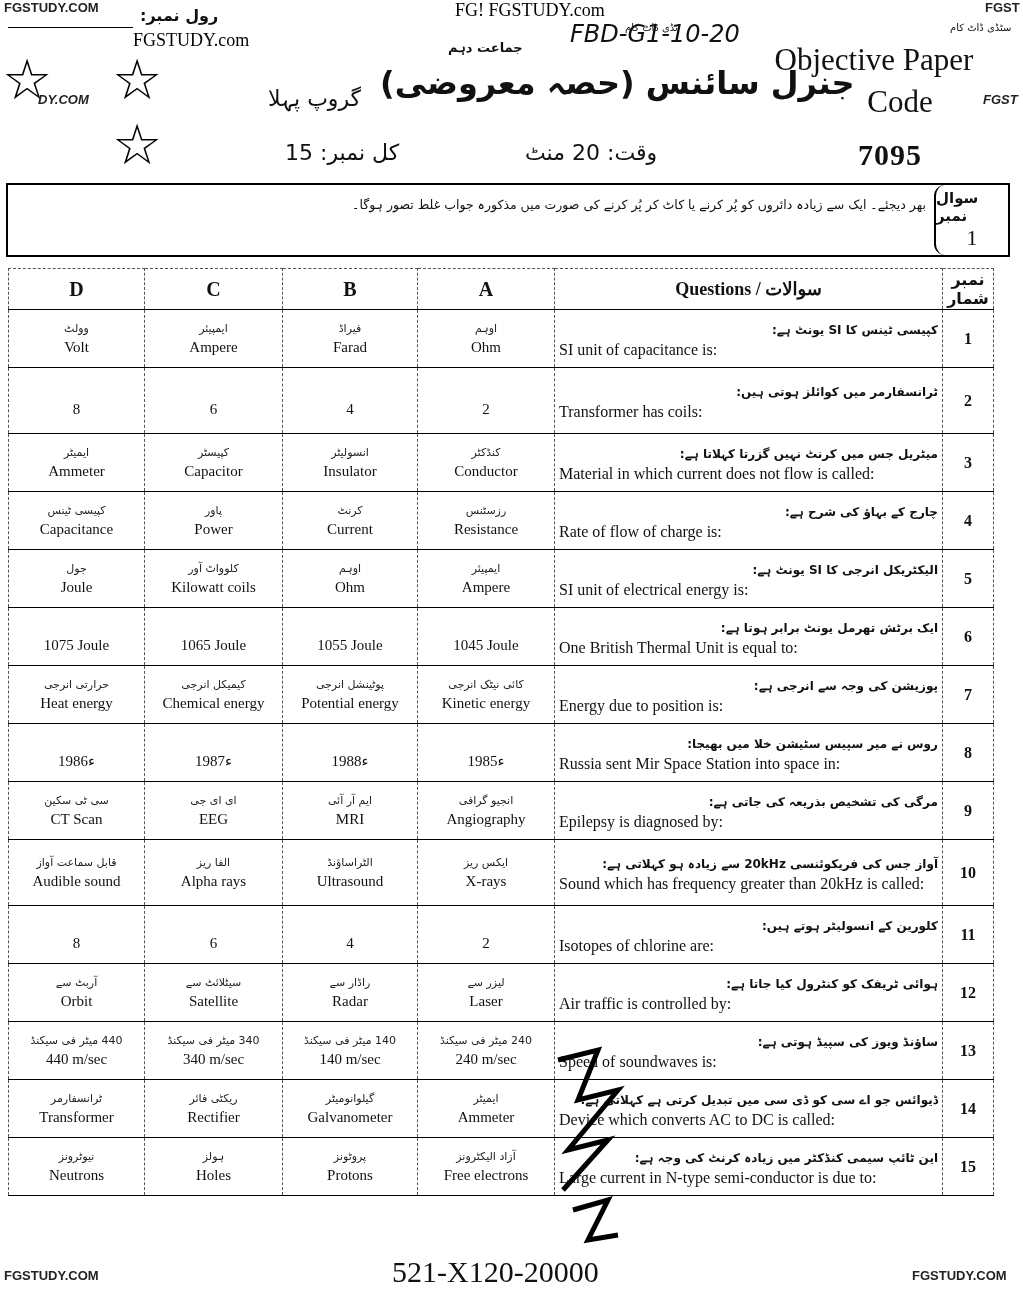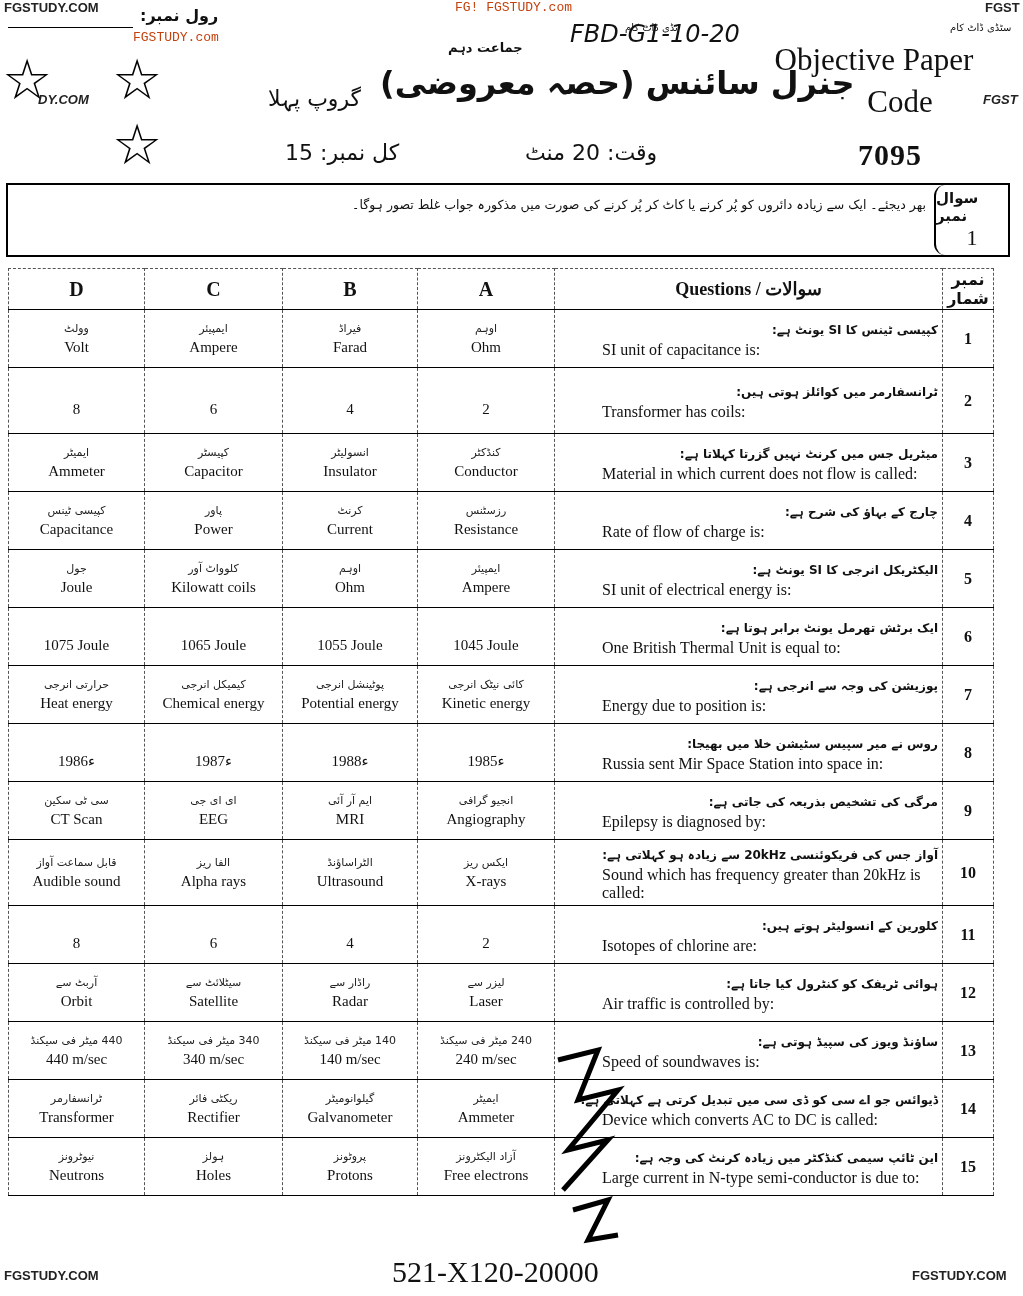--- a/index.html
+++ b/index.html
@@ -1,20 +1,20 @@
 <!DOCTYPE html>
 <html><head>
 <meta charset="utf-8">
 <style>
   html, body { margin:0; padding:0; background:#fff; }
   body { width:1023px; height:1296px; position:relative; overflow:hidden; color:#111;
          font-family:"Liberation Serif", serif; }
   .abs { position:absolute; }
   .wm { font-family:"Liberation Sans", sans-serif; font-weight:bold; font-size:13px; color:#222; }
-  .wm-light { font-family:Liberation Mono, monospace; font-size:13px; color:#c2410c; }
+  .wm-light { font-family:Liberation Serif, serif; font-size:18px; color:#000000; }
   .urdu { font-family:"DejaVu Sans", sans-serif; direction:rtl; }
   .star { font-size:56px; line-height:56px; color:#000; font-family:"DejaVu Sans", sans-serif; }
   .roll-line { border-bottom:1.5px solid #000; width:125px; height:1px; }
 
   .title-en { font-size:31px; line-height:32px; text-align:center; }
   .code-num { font-size:30px; font-weight:bold; letter-spacing:1px; }
   .handwritten { font-family:"DejaVu Sans", sans-serif; font-style:italic; font-size:24px; }
 
   .instr-box { left:6px; top:183px; width:1004px; height:74px; border:2px solid #000; box-sizing:border-box; display:flex; }
   .instr-text { flex:1; padding:6px 8px; font-size:12.5px; line-height:28px; text-align:right; direction:rtl; font-family:"DejaVu Sans", sans-serif; }
@@ -24,21 +24,21 @@
 
   table.mcq { position:absolute; left:8px; top:268px; width:985px; border-collapse:collapse; table-layout:fixed; }
   table.mcq td, table.mcq th { border:1px dashed #555; text-align:center; vertical-align:middle; padding:0; }
   table.mcq tr { border-bottom:1.5px solid #000; }
   table.mcq th { height:40px; font-size:20px; font-weight:bold; }
   .opt { font-size:15px; }
   .opt .u { display:block; font-family:"DejaVu Sans", sans-serif; font-size:11px; direction:rtl; color:#222; height:16px; line-height:16px; }
   .opt .e { display:block; line-height:20px; }
   .q { text-align:left !important; padding:0 4px !important; }
   .q .u { display:block; text-align:right; font-family:"DejaVu Sans", sans-serif; font-size:12px; direction:rtl; font-weight:bold; line-height:22px; }
-  .q .e { display:block; font-size:16px; line-height:18px;margin-left:43px; }
+  .q .e { display:block; font-size:16px; line-height:18px; }
   .sr { font-size:16px; font-weight:bold; }
 
   .footer-code { font-size:30px; left:392px; top:1255px; }
 </style>
 </head>
 <body>
 
 <div class="abs wm" style="left:4px;top:0px;">FGSTUDY.COM</div>
 <div class="abs wm-light" style="left:455px;top:0px;">FG! FGSTUDY.com</div>
 <div class="abs wm" style="left:985px;top:0px;">FGST</div>

